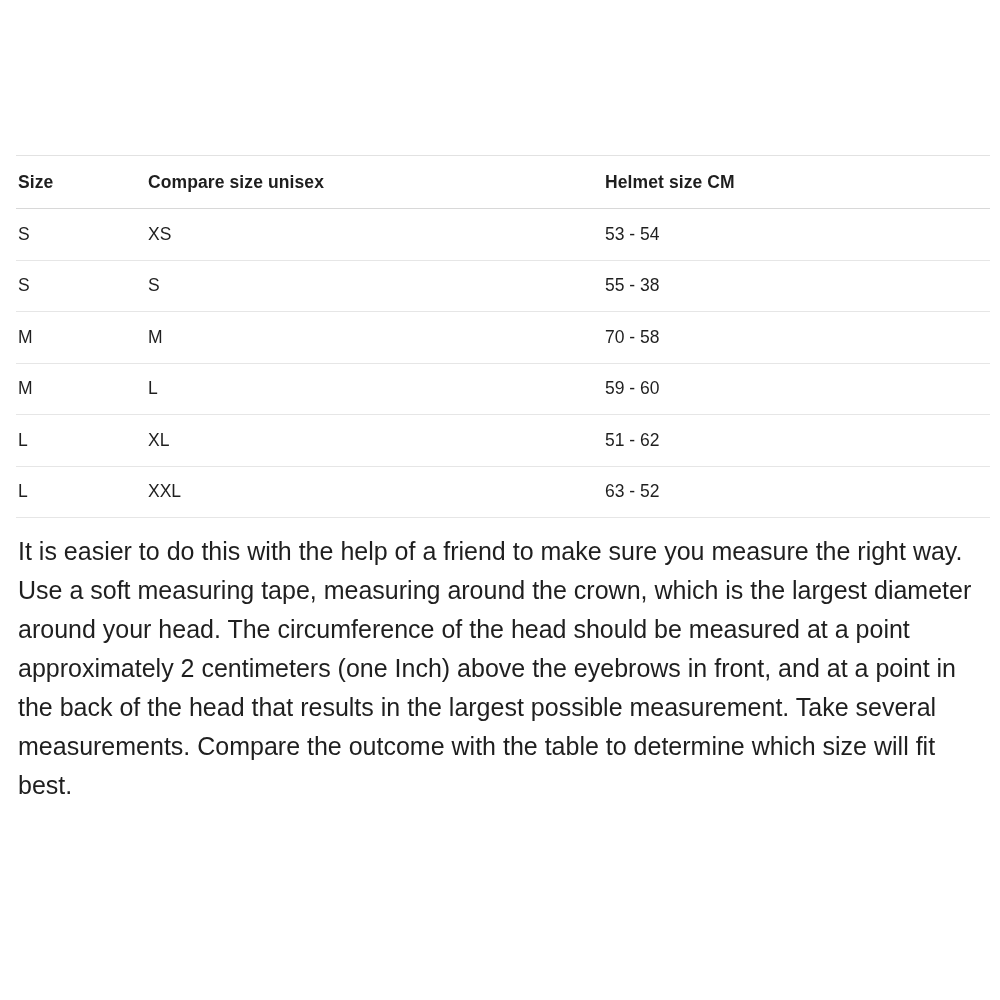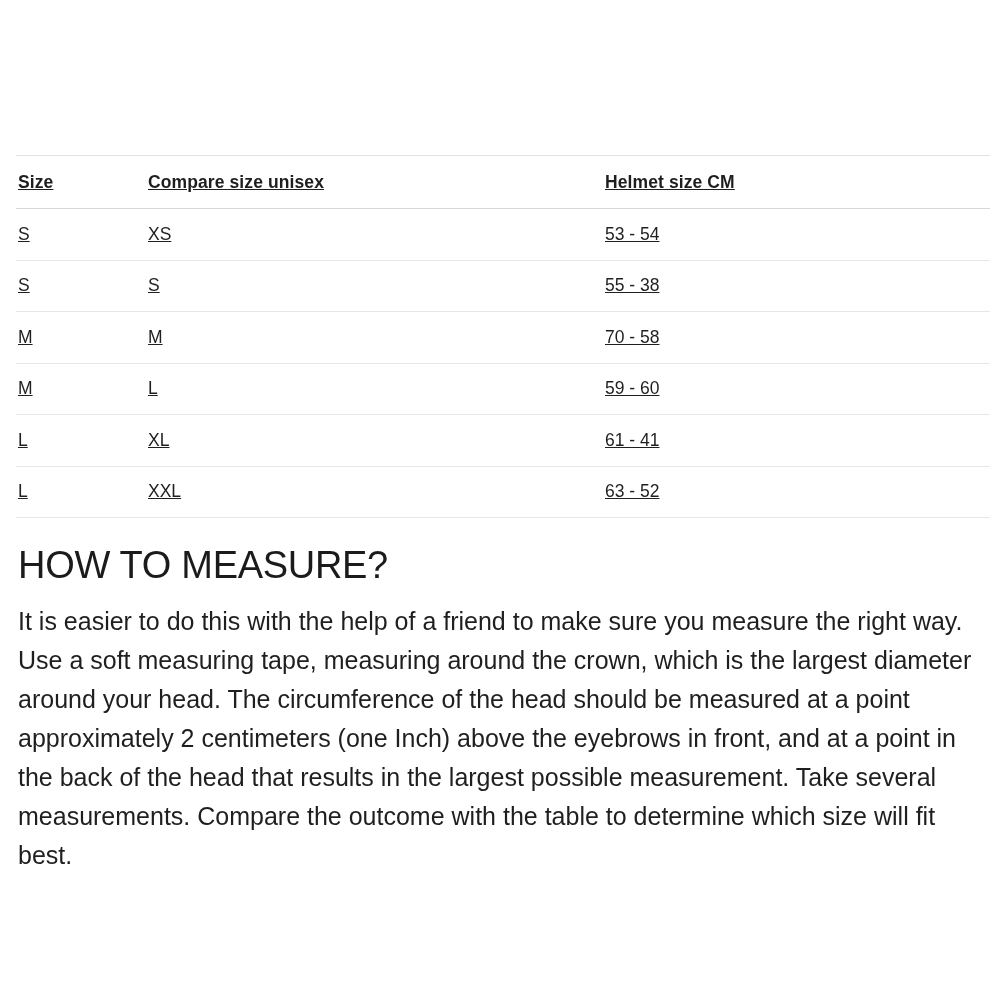--- a/index.html
+++ b/index.html
@@ -24,21 +24,20 @@
   table.size-table {
     width: 968px;
     border-collapse: collapse;
     table-layout: fixed;
   }
   table.size-table th,
   table.size-table td {
     text-align: left;
     padding: 0;
     vertical-align: middle;
-    text-decoration: underline;
   }
   table.size-table thead th {
     font-size: 17.5px;
     font-weight: bold;
     color: #1e1e1e;
     height: 52px;
     border-top: 1px solid #e2e2e2;
     border-bottom: 1px solid #d8d8d8;
     letter-spacing: 0.1px;
   }
@@ -104,27 +103,26 @@
         <td class="col-3">70 - 58</td>
       </tr>
       <tr>
         <td class="col-1">M</td>
         <td class="col-2">L</td>
         <td class="col-3">59 - 60</td>
       </tr>
       <tr>
         <td class="col-1">L</td>
         <td class="col-2">XL</td>
-        <td class="col-3">61 - 41</td>
+        <td class="col-3">51 - 62</td>
       </tr>
       <tr>
         <td class="col-1">L</td>
         <td class="col-2">XXL</td>
         <td class="col-3">63 - 52</td>
       </tr>
     </tbody>
   </table>
 
-  <h2 class="heading">HOW TO MEASURE?</h2>
 
   <p class="body-copy">It is easier to do this with the help of a friend to make sure you measure the right way. Use a soft measuring tape, measuring around the crown, which is the largest diameter around your head. The circumference of the head should be measured at a point approximately 2 centimeters (one Inch) above the eyebrows in front, and at a point in the back of the head that results in the largest possible measurement. Take several measurements. Compare the outcome with the table to determine which size will fit best.</p>
 
 </div>
 
 </body></html>

